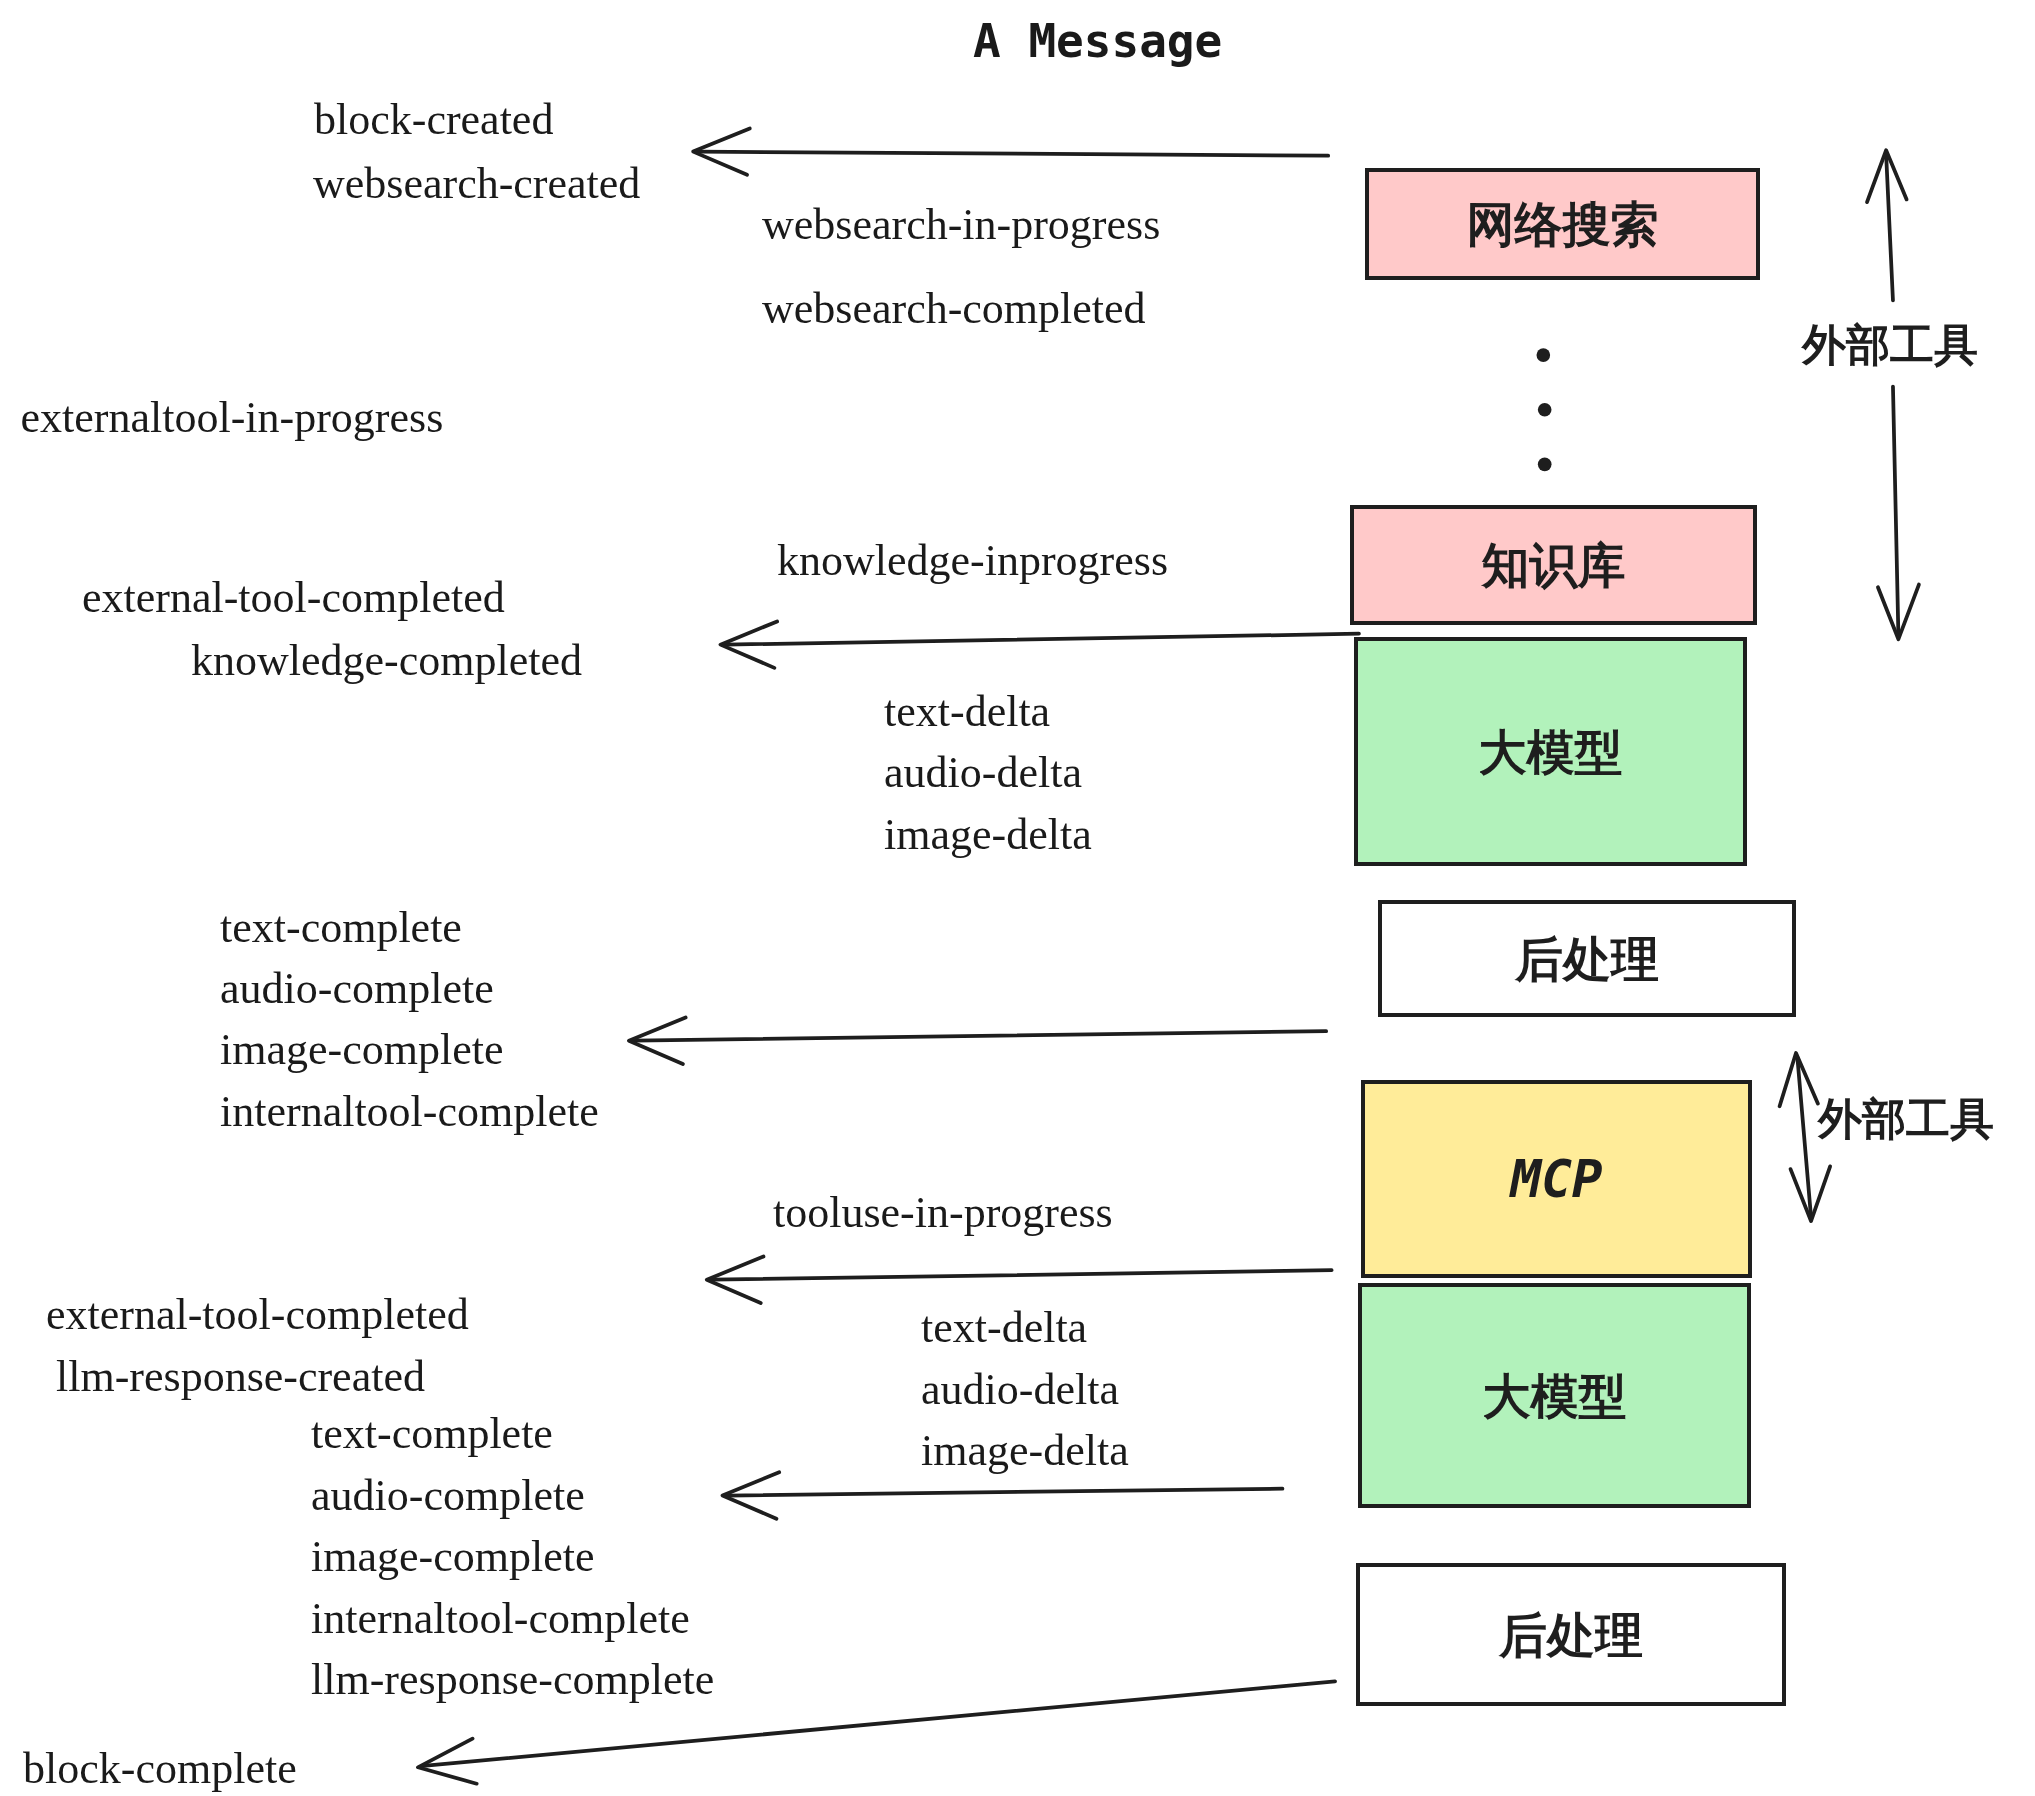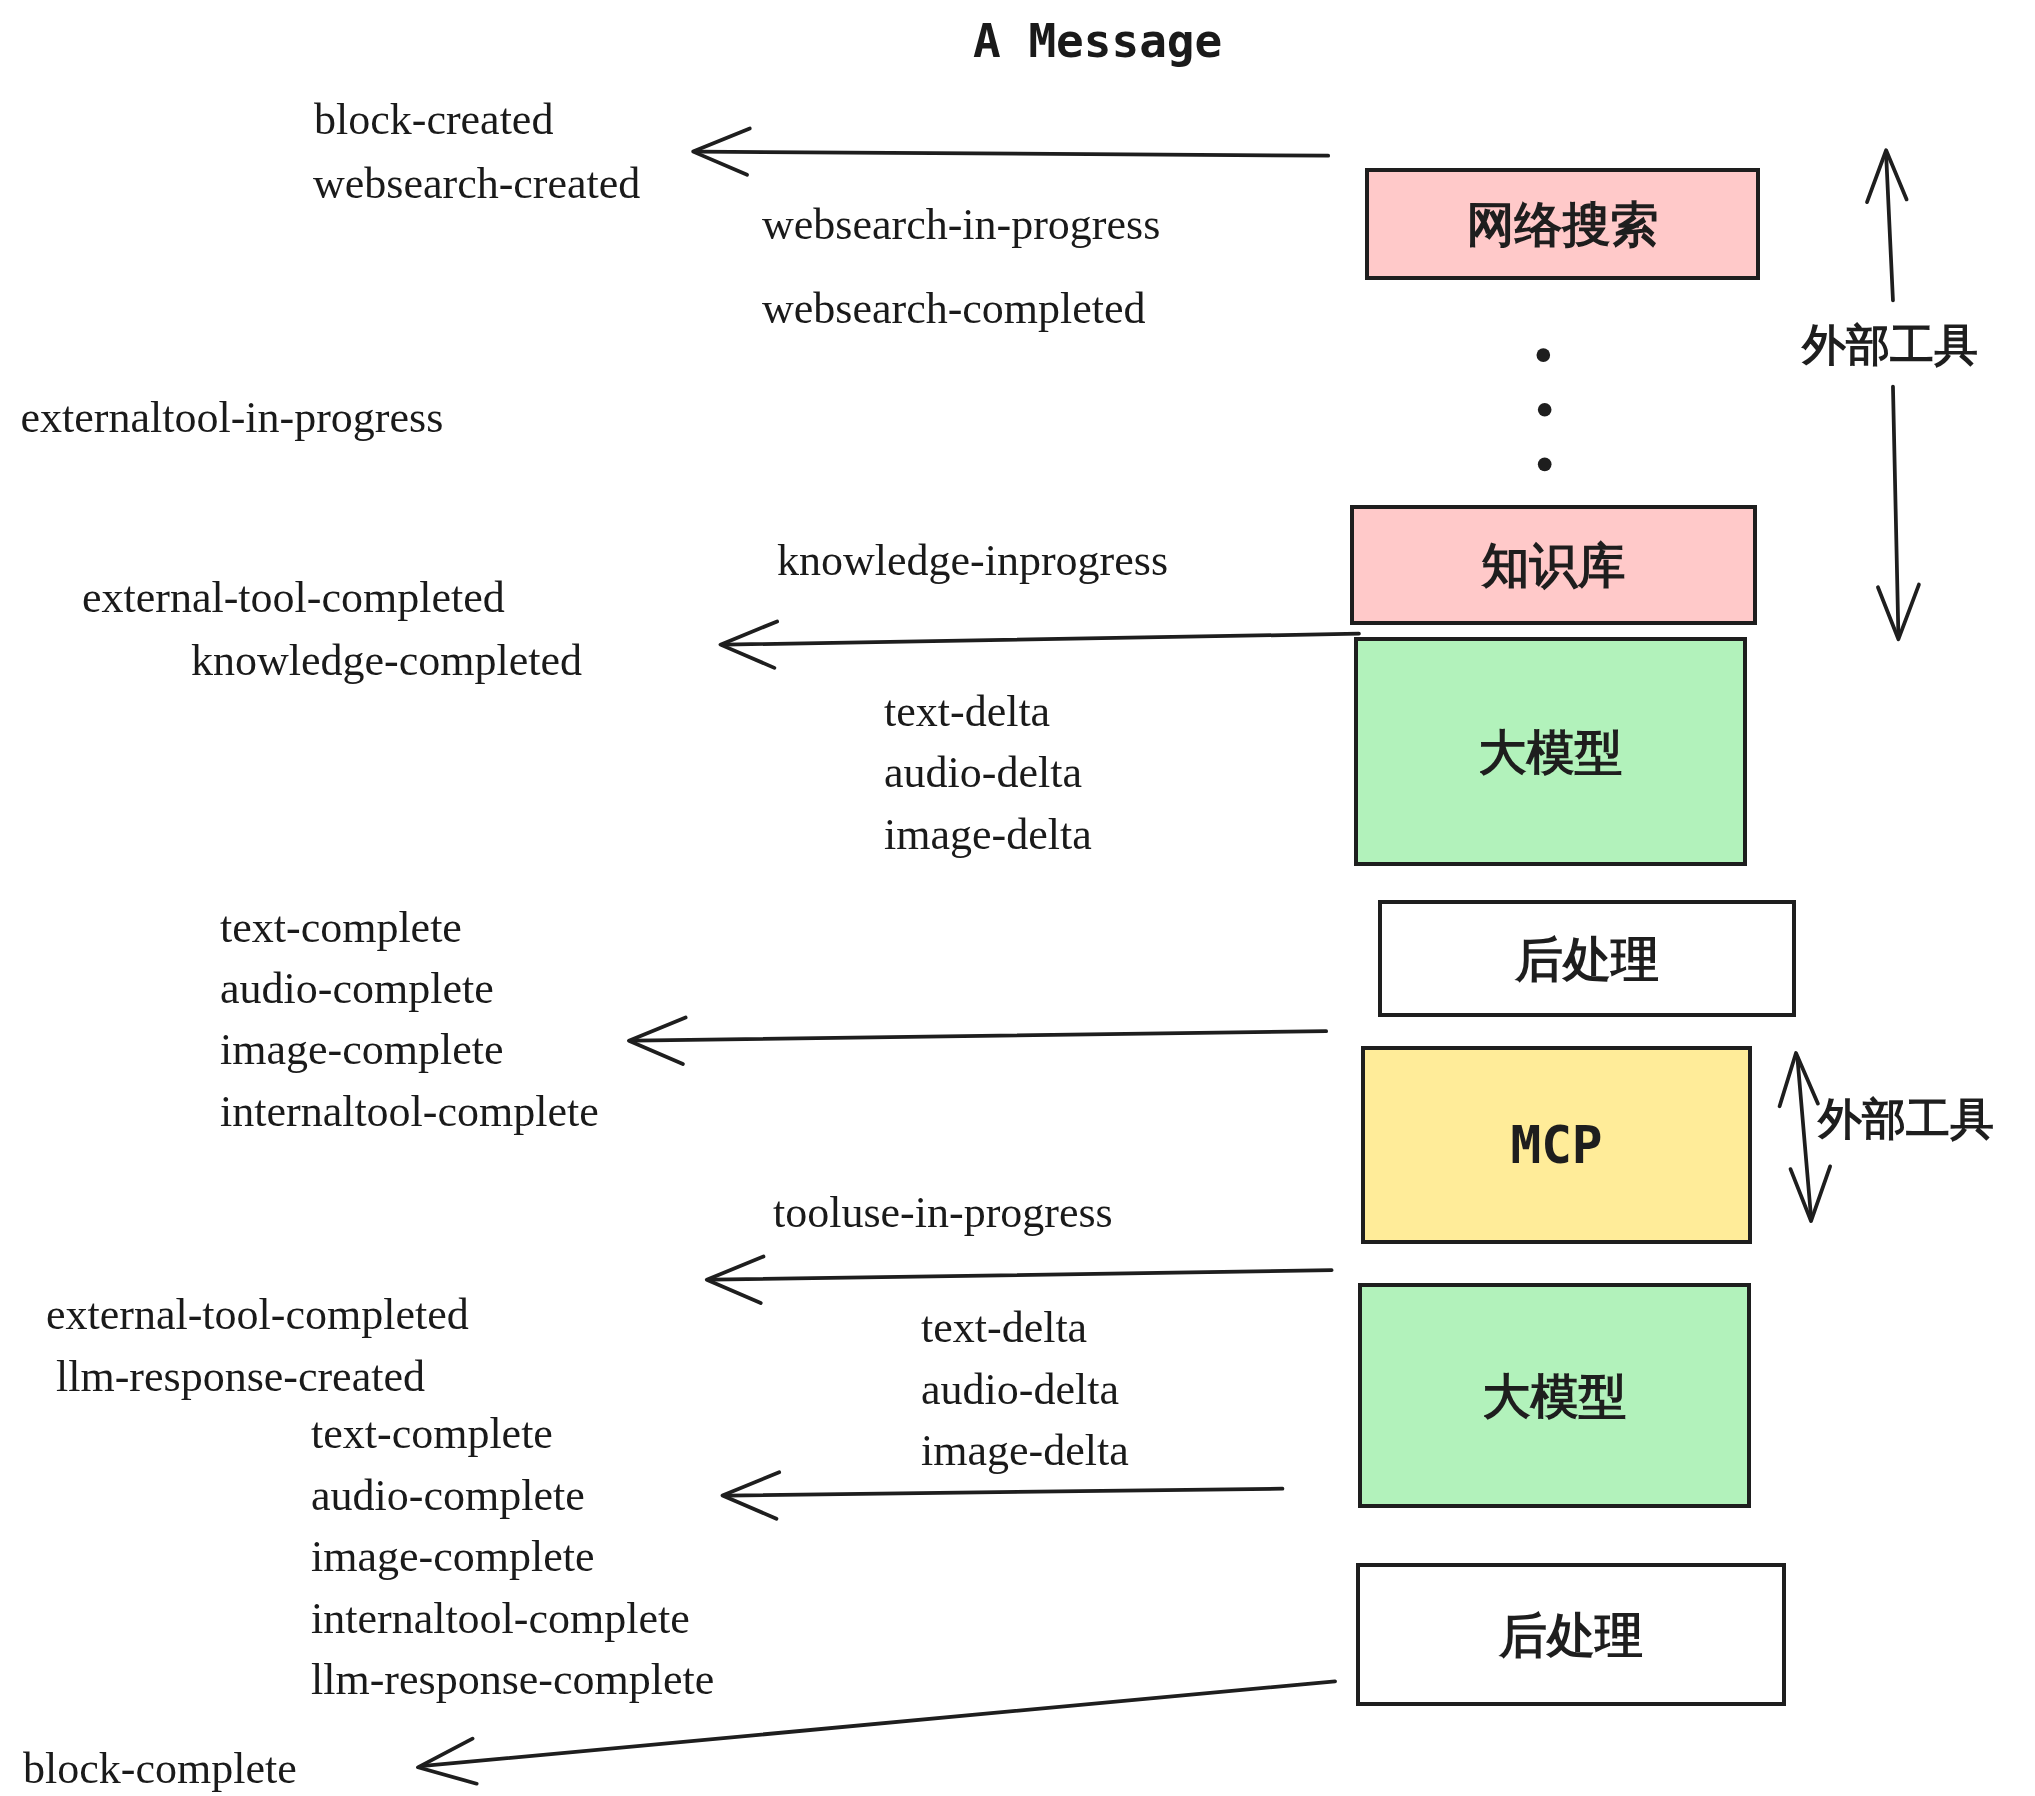--- a/index.html
+++ b/index.html
@@ -120,21 +120,21 @@
   </div>
 
   <div class="box" style="left: 1354px; top: 637px; width: 393px; height: 229px; background-color: rgb(178, 242, 187);">
     <span class="lbl">大模型</span>
   </div>
 
   <div class="box" style="left: 1378px; top: 900px; width: 418px; height: 117px; background-color: rgb(255, 255, 255);">
     <span class="lbl">后处理</span>
   </div>
 
-  <div class="box" style="left: 1361px; top: 1046px; width: 391px; height: 198px; background-color: rgb(255, 236, 153);">
+  <div class="box" style="left: 1361px; top: 1080px; width: 391px; height: 198px; background-color: rgb(255, 236, 153); font-style: italic;">
     <span class="lbl mono">MCP</span>
   </div>
 
   <div class="box" style="left: 1358px; top: 1283px; width: 393px; height: 225px; background-color: rgb(178, 242, 187);">
     <span class="lbl">大模型</span>
   </div>
 
   <div class="box" style="left: 1356px; top: 1563px; width: 430px; height: 143px; background-color: rgb(255, 255, 255);">
     <span class="lbl">后处理</span>
   </div>

